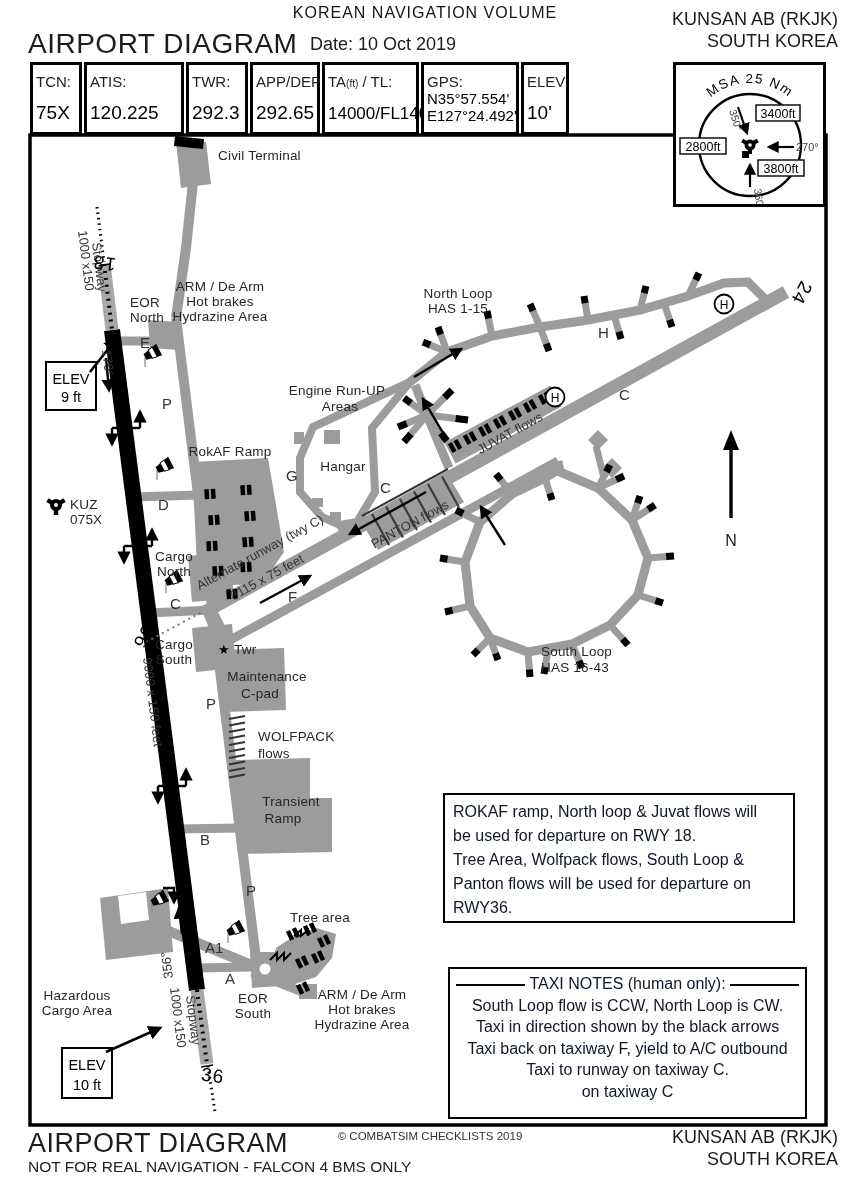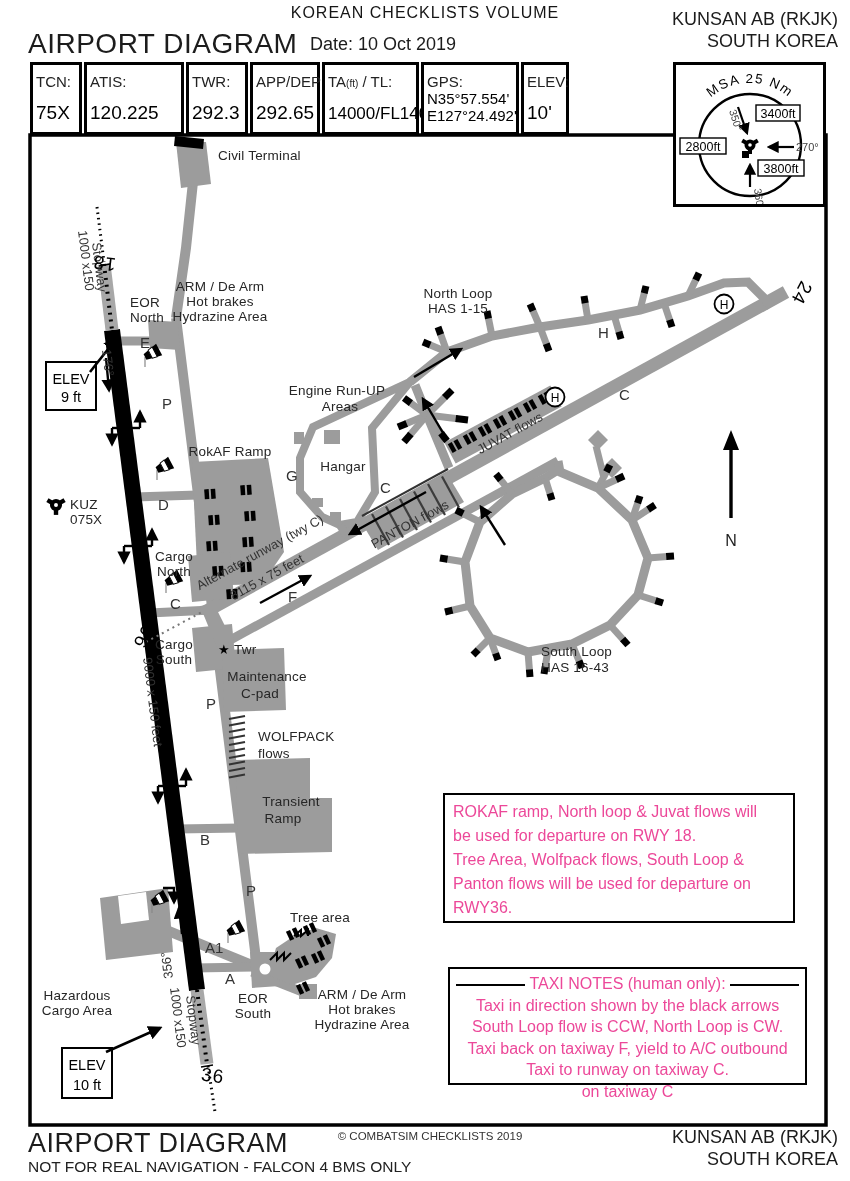--- a/index.html
+++ b/index.html
@@ -22,24 +22,24 @@
   
   .msa{top:62px;left:673px;width:153px;height:145px;border:3px solid #000;box-sizing:border-box;background:#fff;z-index:5;}
   
   svg.map{top:0;left:0;z-index:1;}
   text{font-family:"Liberation Sans",sans-serif;}
   .ml{font-size:13.5px;fill:#262626;letter-spacing:.2px;}
   .tw{font-size:15px;fill:#333;}
   .rn{font-size:19px;fill:#000;letter-spacing:1px;}
   .rot{font-size:13px;fill:#333;}
   
-  .notebox{border:2px solid #000;background:#fff;box-sizing:border-box;z-index:6;font-size:16px;color:#ec4899;}
+  .notebox{border:2px solid #000;background:#fff;box-sizing:border-box;z-index:6;font-size:16px;color:#0f172a;}
   .nb1{left:443px;top:793px;width:352px;height:130px;padding:5px 8px;line-height:24px;}
   .nb1 div{white-space:nowrap;}
-  .nb2{left:448px;top:967px;width:359px;height:118px;padding:4px 6px;line-height:21.5px;text-align:center;}
+  .nb2{left:448px;top:967px;width:359px;height:152px;padding:4px 6px;line-height:21.5px;text-align:center;}
   .nb2 .trow{display:flex;align-items:center;gap:4px;}
   .nb2 .dash{flex:1;border-top:2px solid #000;margin-top:2px;}
   .nb2 div{white-space:nowrap;}
   
   .ftr-title{top:1128px;left:28px;font-size:27px;letter-spacing:.5px;color:#1c1c1c;}
   .ftr-sub{top:1158px;left:28px;font-size:15.5px;color:#222;}
   .ftr-copy{top:1130px;left:300px;width:260px;text-align:center;font-size:11.5px;font-variant:small-caps;color:#333;}
   .ftr-station{top:1126px;right:12px;text-align:right;font-size:18px;line-height:22px;color:#1c1c1c;}
 </style>
 </head>
@@ -373,21 +373,21 @@
     <text x="724" y="308.5" font-size="12" text-anchor="middle" fill="#000">H</text>
     <text x="555" y="401.5" font-size="12" text-anchor="middle" fill="#000">H</text>
     <text x="731" y="546" font-size="16" text-anchor="middle" fill="#222">N</text>
     <text x="71" y="384" font-size="14.5" text-anchor="middle" fill="#000">ELEV</text>
     <text x="71" y="402" font-size="14.5" text-anchor="middle" fill="#000">9 ft</text>
     <text x="87" y="1070" font-size="14.5" text-anchor="middle" fill="#000">ELEV</text>
     <text x="87" y="1090" font-size="14.5" text-anchor="middle" fill="#000">10 ft</text>
   </g>
 </svg>
 
-<div class="abs hdr-volume">KOREAN CHECKLISTS VOLUME</div>
+<div class="abs hdr-volume">KOREAN NAVIGATION VOLUME</div>
 <div class="abs hdr-title">AIRPORT DIAGRAM</div>
 <div class="abs hdr-date">Date: 10 Oct 2019</div>
 <div class="abs hdr-station">
   <div>KUNSAN AB (RKJK)</div>
   <div>SOUTH KOREA</div>
 </div>
 
 <div class="abs freq">
   <div class="fcell w1">
     <div class="flabel">TCN:</div>
@@ -456,22 +456,22 @@
   <div>Tree Area, Wolfpack flows, South Loop &amp;</div>
   <div>Panton flows will be used for departure on</div>
   <div>RWY36.</div>
 </div>
 <div class="abs notebox nb2">
   <div class="trow">
     <span class="dash"></span>
     <span>TAXI NOTES (human only):</span>
     <span class="dash"></span>
   </div>
+  <div>South Loop flow is CCW, North Loop is CW.</div>
   <div>Taxi in direction shown by the black arrows</div>
-  <div>South Loop flow is CCW, North Loop is CW.</div>
   <div>Taxi back on taxiway F, yield to A/C outbound</div>
   <div>Taxi to runway on taxiway C.</div>
   <div>on taxiway C</div>
 </div>
 
 <div class="abs ftr-title">AIRPORT DIAGRAM</div>
 <div class="abs ftr-sub">NOT FOR REAL NAVIGATION - FALCON 4 BMS ONLY</div>
 <div class="abs ftr-copy">© COMBATSIM CHECKLISTS 2019</div>
 <div class="abs ftr-station">
   <div>KUNSAN AB (RKJK)</div>

